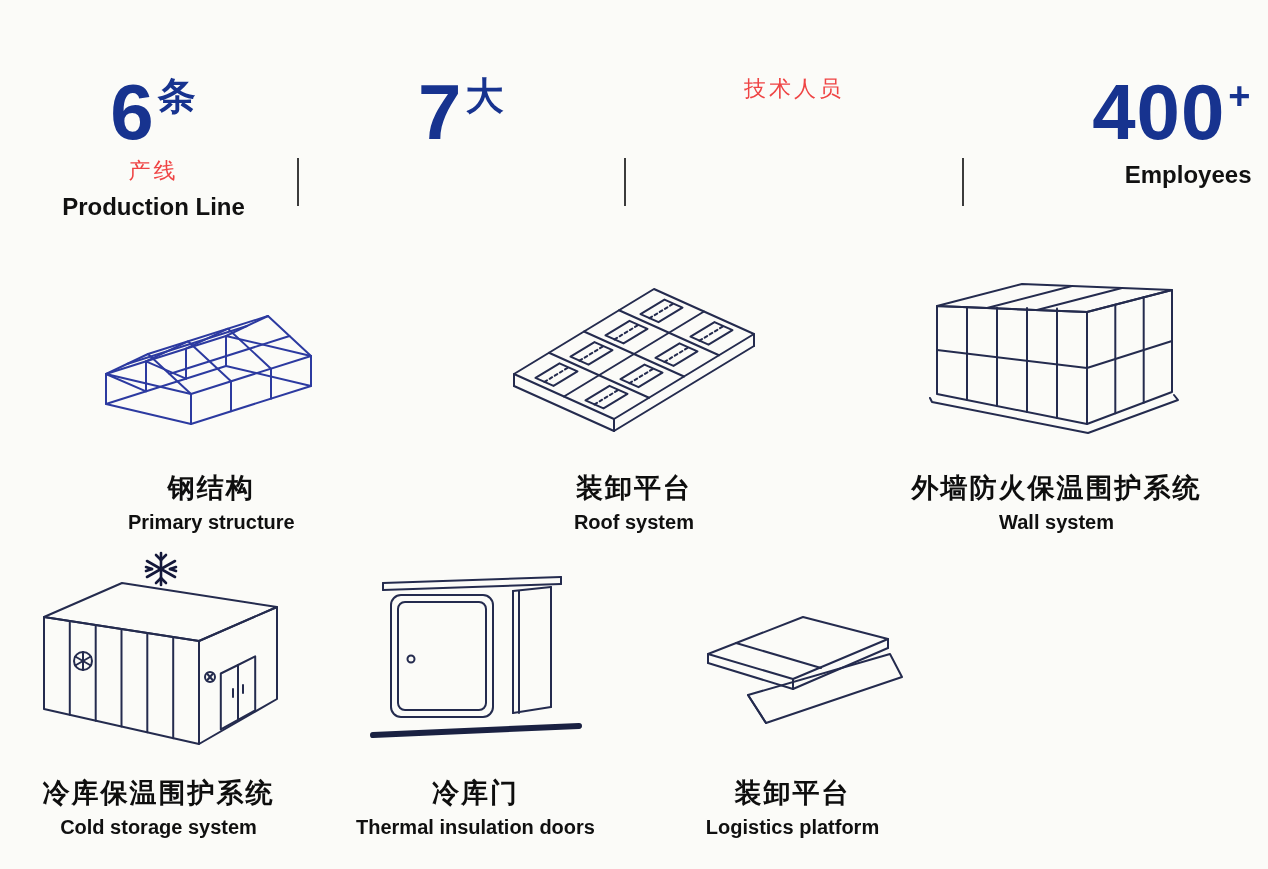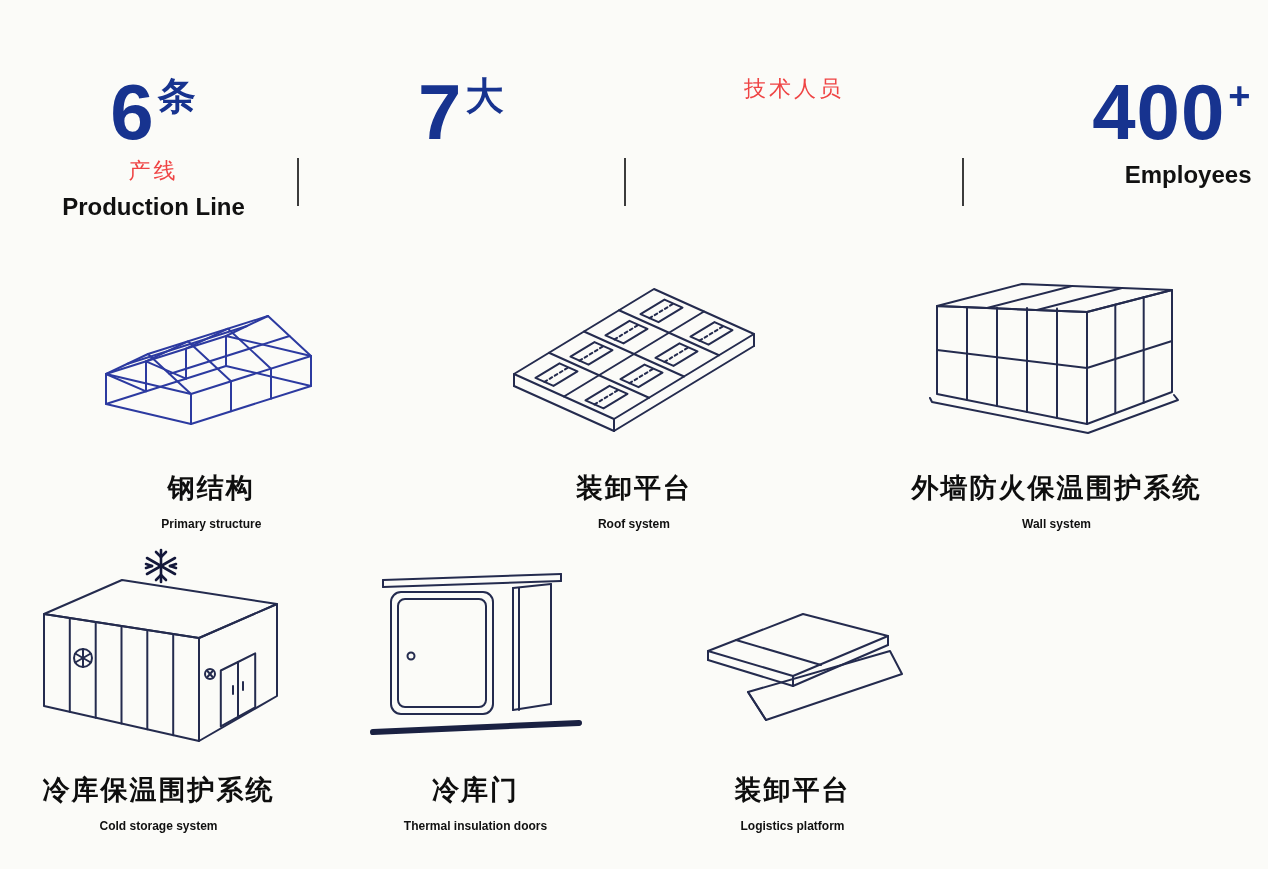--- a/index.html
+++ b/index.html
@@ -27,21 +27,21 @@
   
   .row { display:flex; }
   .row-1 { margin-top:28px; }
   .row-2 { margin-top:10px; }
   .row-1 .card { width:33.33%; }
   .row-2 .card { width:25%; }
   .card { display:flex; flex-direction:column; align-items:center; }
   .art { height:205px; display:flex; align-items:flex-end; justify-content:center; }
   .row-2 .art { height:215px; }
   .card-zh { font-size:27px; font-weight:bold; color:#0e0e0e; margin-top:16px; letter-spacing:2px; }
-  .card-en { font-size:12px; font-weight:bold; color:#101010; margin-top:11px; }
+  .card-en { font-size:20px; font-weight:bold; color:#101010; margin-top:5px; }
 
   svg { display:block; }
   .ln   { fill:none; stroke:#242b4e; stroke-width:2; stroke-linecap:round; stroke-linejoin:round; }
   .ln-b { fill:none; stroke:#2c3aa0; stroke-width:2; stroke-linecap:round; stroke-linejoin:round; }
   .ln-dash { stroke-dasharray:5 4; }
   .thick { stroke-width:6; stroke:#1a2142; }
   .snow { fill:none; stroke:#14183a; stroke-width:2.6; stroke-linecap:round; }
 </style>
 </head>
 <body>

